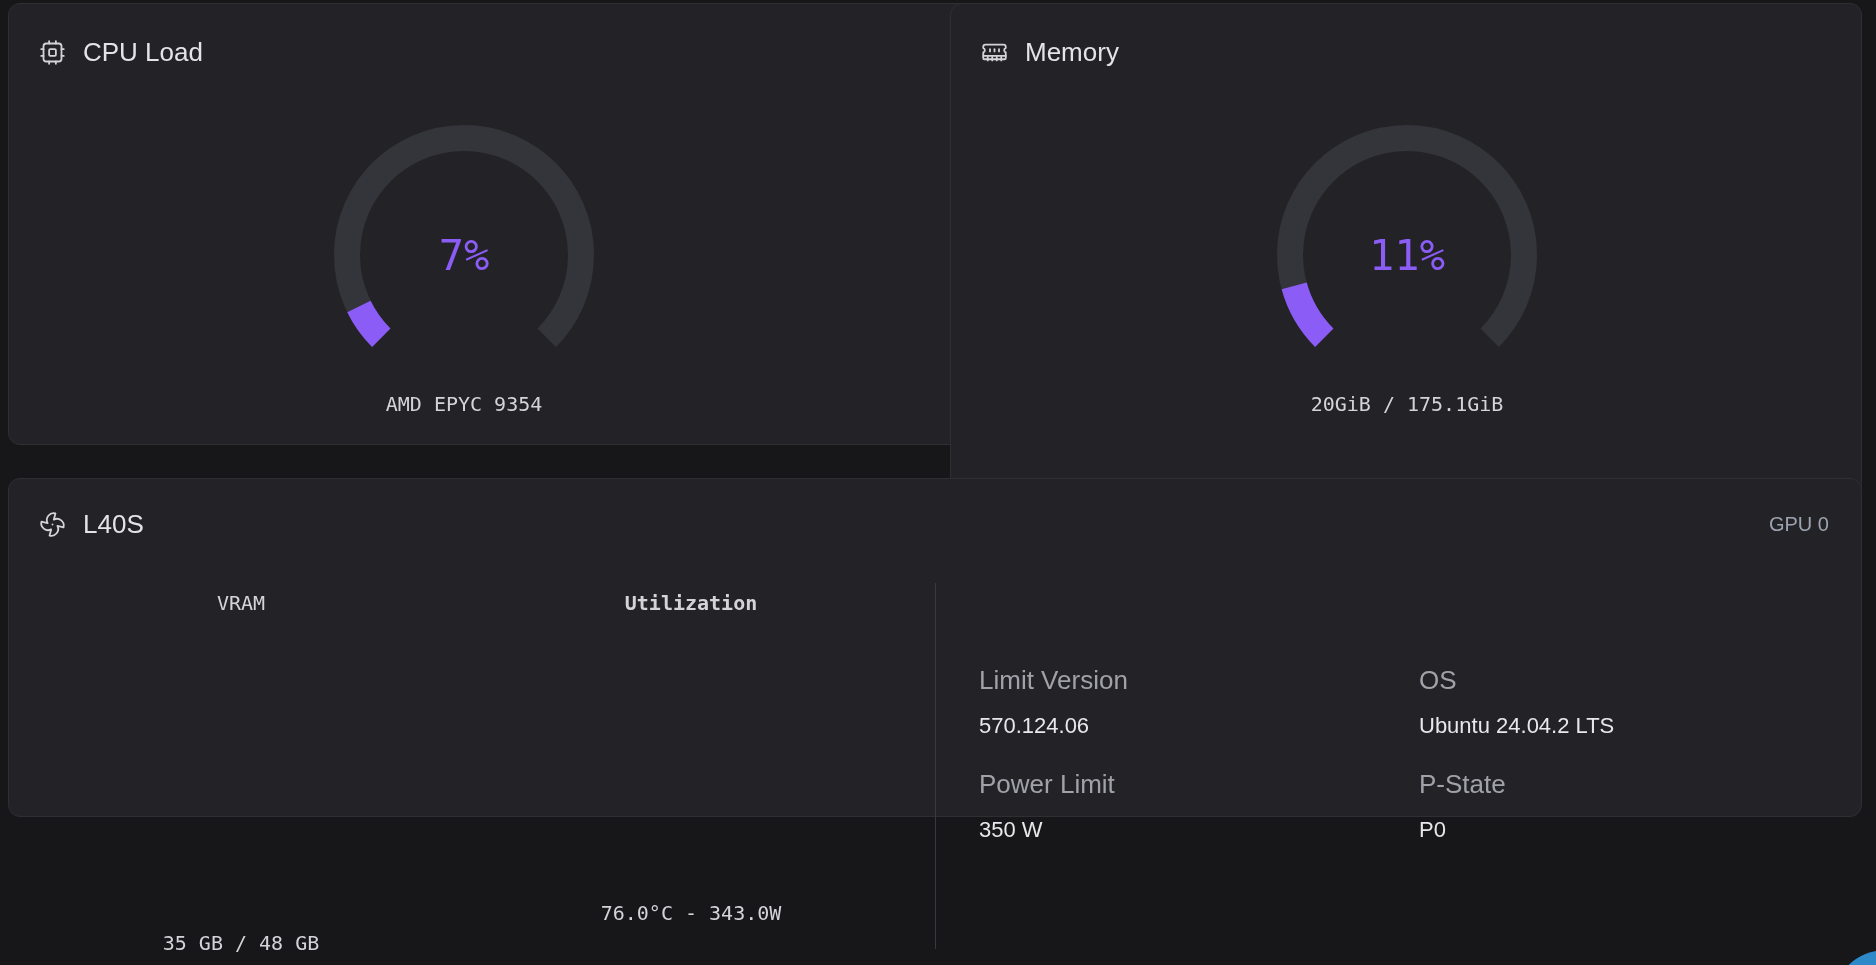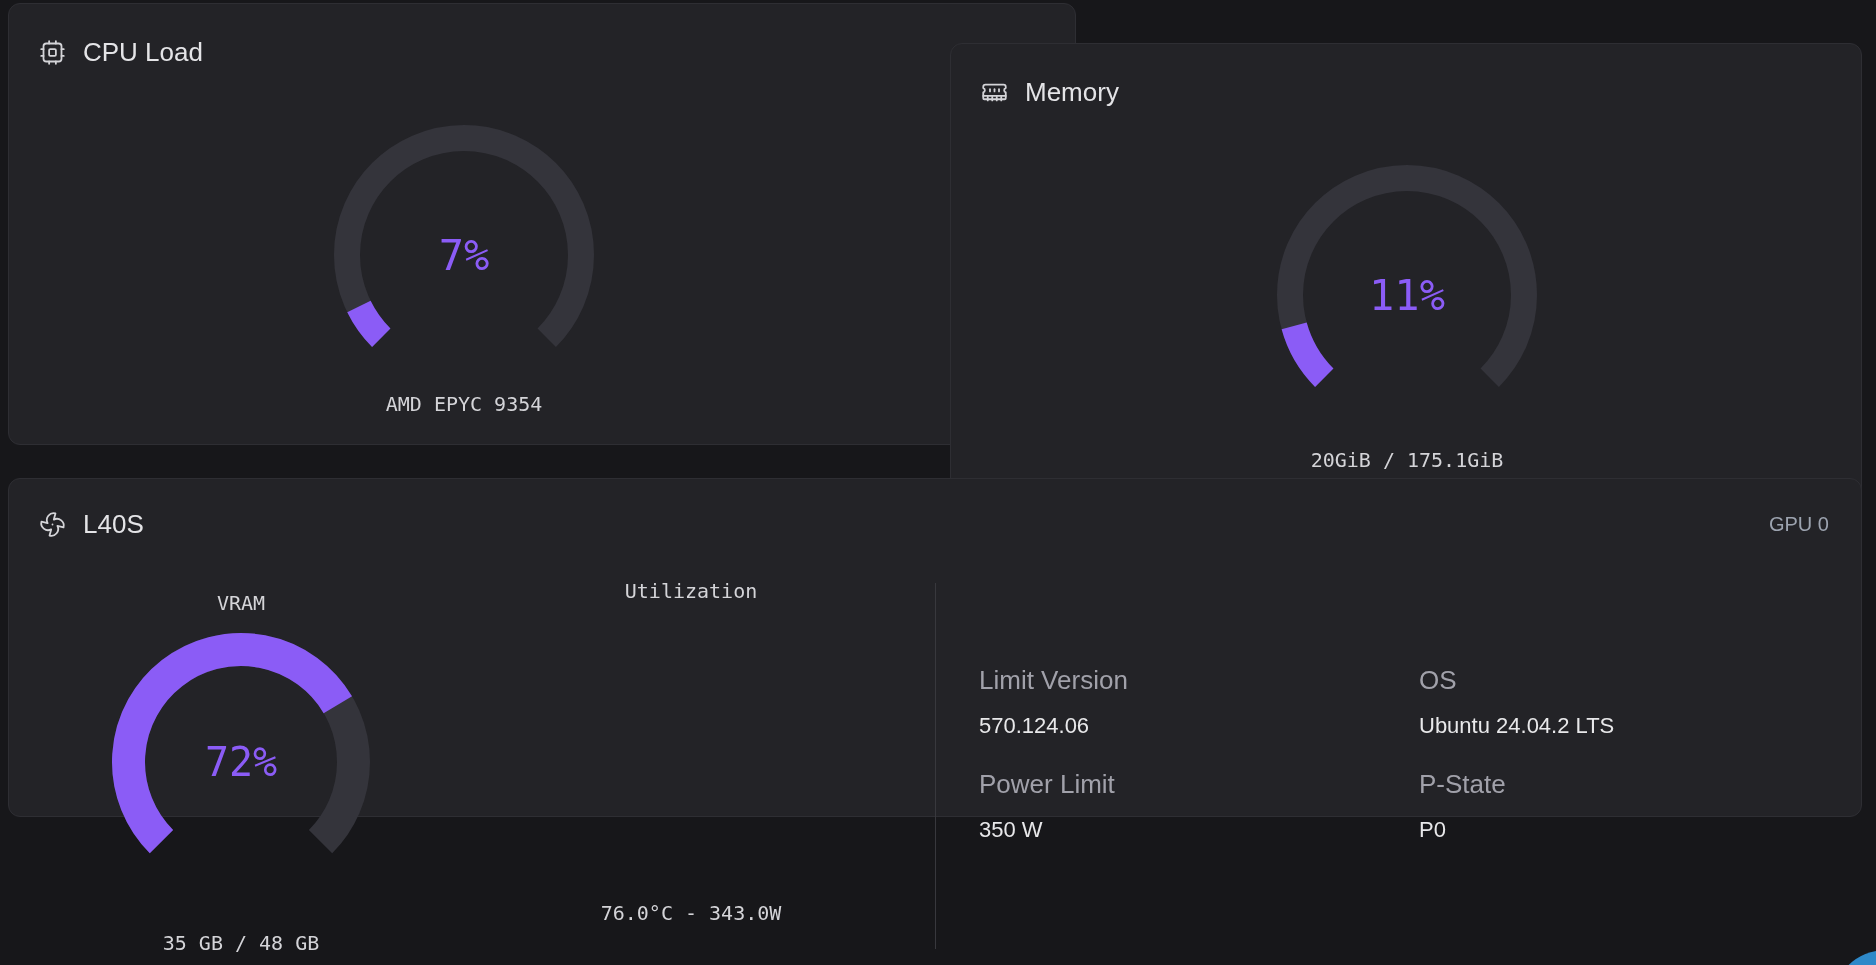--- a/index.html
+++ b/index.html
@@ -110,21 +110,21 @@
   <div class="gauge" style="left:320px;top:116px;">
     <svg width="270" height="270" viewBox="0 0 270 270">
         <path d="M 52.27 217.73 A 117 117 0 1 1 217.73 217.73" stroke="#34343b" stroke-width="26" fill="none" stroke-linecap="butt"></path>
         <path d="M 52.27 217.73 A 117 117 0 0 1 29.93 186.47" stroke="#8b5cf6" stroke-width="26" fill="none" stroke-linecap="butt"></path>
       </svg>
     <div class="gauge-value big">7%</div>
   </div>
   <div class="mono-label" style="left:455px;top:400px;">AMD EPYC 9354</div>
 </div>
 
-<div class="card" style="left:950px;top:3px;width:912px;height:572px;margin-top:40px;">
+<div class="card" style="left:950px;top:3px;width:912px;height:572px;">
   <div class="card-header" style="left:30px;top:33px;">
     <svg viewBox="0 0 24 24" fill="none" stroke-width="1.6" stroke-linecap="round" stroke-linejoin="round">
       <path d="M6 19v-3"></path>
         <path d="M10 19v-3"></path>
         <path d="M14 19v-3"></path>
         <path d="M18 19v-3"></path>
       <path d="M8 11V9"></path>
         <path d="M16 11V9"></path>
         <path d="M12 11V9"></path>
       <path d="M2 15h20"></path>
@@ -132,44 +132,37 @@
     </svg>
     <span>Memory</span>
   </div>
   <div class="gauge" style="left:321px;top:116px;">
     <svg width="270" height="270" viewBox="0 0 270 270">
         <path d="M 52.27 217.73 A 117 117 0 1 1 217.73 217.73" stroke="#34343b" stroke-width="26" fill="none" stroke-linecap="butt"></path>
         <path d="M 52.27 217.73 A 117 117 0 0 1 22.15 165.87" stroke="#8b5cf6" stroke-width="26" fill="none" stroke-linecap="butt"></path>
       </svg>
     <div class="gauge-value big">11%</div>
   </div>
-  <div class="mono-label" style="left:456px;top:416px;">20GiB / 175.1GiB</div>
+  <div class="mono-label" style="left:456px;top:400px;">20GiB / 175.1GiB</div>
 </div>
 
 <div class="card" style="left:8px;top:478px;width:1854px;height:339px;">
   <div class="card-header" style="left:30px;top:30px;">
     <svg viewBox="0 0 24 24" fill="none" stroke-width="1.6" stroke-linecap="round" stroke-linejoin="round">
       <path d="M10.827 16.379a6.082 6.082 0 0 1-8.618-7.002l5.412 1.45a6.082 6.082 0 0 1 7.002-8.618l-1.45 5.412a6.082 6.082 0 0 1 8.618 7.002l-5.412-1.45a6.082 6.082 0 0 1-7.002 8.618l1.45-5.412Z"></path>
       <path d="M12 12v.01"></path>
     </svg>
     <span>L40S</span>
   </div>
   <div class="badge" style="right:32px;top:34px;">GPU 0</div>
 
   <div class="mono-label" style="left:232px;top:124px;">VRAM</div>
-  <div class="gauge" style="left:97px;top:148px;">
-    <svg width="270" height="270" viewBox="0 0 270 270">
-        <path d="M 55.45 214.55 A 112.5 112.5 0 1 1 214.55 214.55" stroke="#34343b" stroke-width="33" fill="none" stroke-linecap="butt"></path>
-        <path d="M 55.45 214.55 A 112.5 112.5 0 1 1 231.83 77.73" stroke="#8b5cf6" stroke-width="33" fill="none" stroke-linecap="butt"></path>
-      </svg>
-    <div class="gauge-value small">72%</div>
-  </div>
   <div class="mono-label" style="left:232px;top:434px;margin-top:30px;">35 GB / 48 GB</div>
 
-  <div class="mono-label" style="left:682px;top:112px;">Utilization</div>
+  <div class="mono-label" style="left:682px;top:124px;font-weight:bold;">Utilization</div>
   <div class="mono-label" style="left:682px;top:434px;">76.0°C - 343.0W</div>
 
   <div class="v-divider" style="left:926px;top:104px;height:366px;"></div>
 
   <div class="info-label" style="left:970px;top:186px;">Limit Version</div>
   <div class="info-value" style="left:970px;top:234px;">570.124.06</div>
 
   <div class="info-label" style="left:1410px;top:186px;">OS</div>
   <div class="info-value" style="left:1410px;top:234px;">Ubuntu 24.04.2 LTS</div>
 

